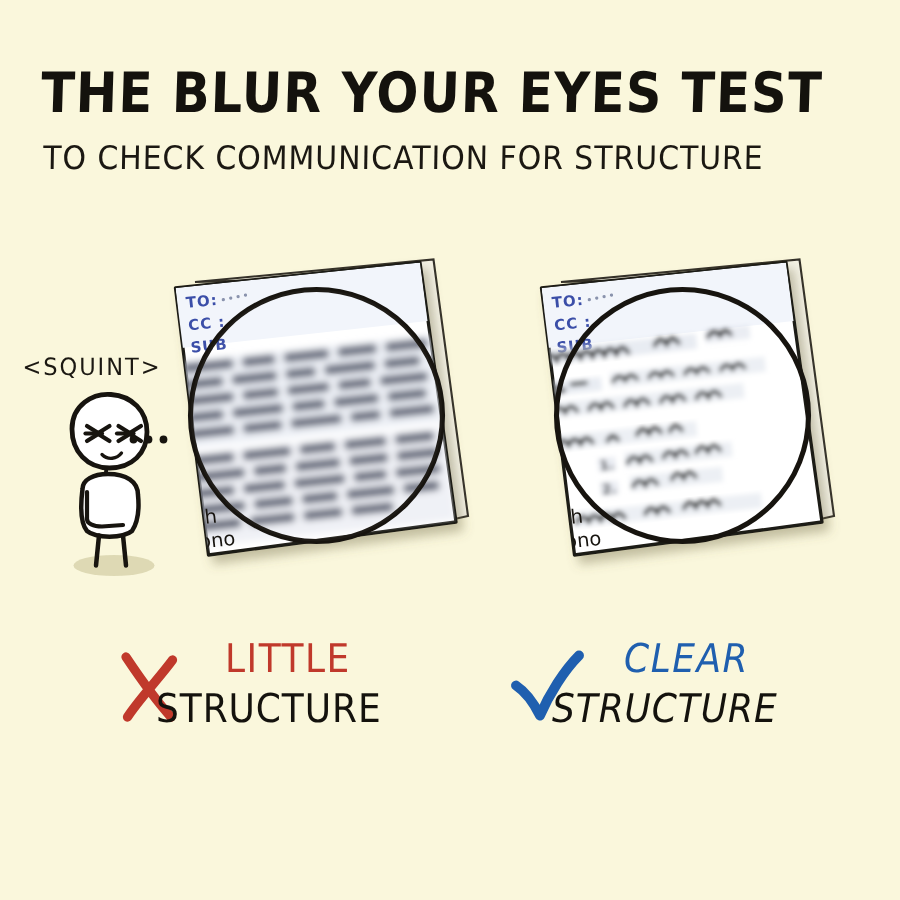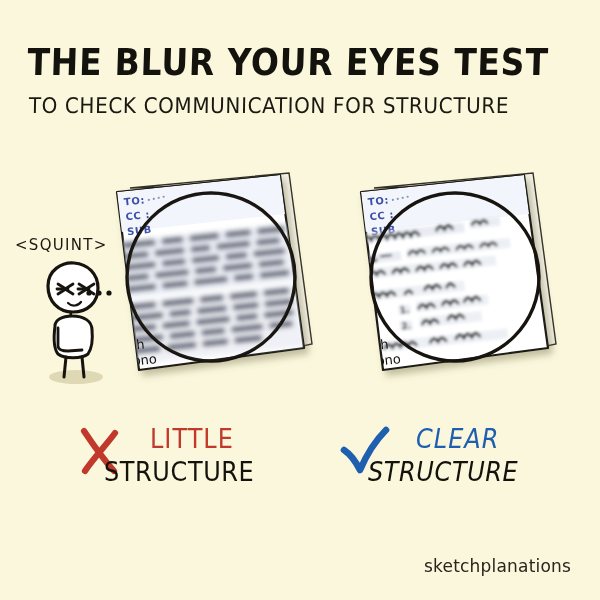--- a/index.html
+++ b/index.html
@@ -66,21 +66,21 @@
     width: 200px;
     height: 215px;
   }
   #doc-left-wrap  { left: 108px; top: 172px; }
   #doc-right-wrap { left: 352px; top: 172px; }
 
   
   .verdict {
     position: absolute;
     display: flex;
-    align-items: flex-start;
+    align-items: flex-end;
   }
   #verdict-left  { left: 76px;  top: 424px; }
   #verdict-right { left: 340px; top: 424px; font-style: italic; }
   .verdict-mark {
     width: 48px;
     height: 52px;
     flex: 0 0 auto;
   }
   .verdict-text {
     margin-left: 8px;
@@ -400,15 +400,14 @@
   <div class="verdict" id="verdict-right">
     <svg class="verdict-mark" viewBox="0 0 48 52">
       <path d="M4 26 C10 30, 16 38, 20 46 C26 32, 36 16, 46 6" stroke="#1f5faf" stroke-width="6.6" stroke-linecap="round" stroke-linejoin="round" fill="none"></path>
     </svg>
     <div class="verdict-text">
       <span class="verdict-word1" id="clear-word">CLEAR</span>
       <span class="verdict-word2">STRUCTURE</span>
     </div>
   </div>
 
-  <div class="watermark">sketchplanations</div>
 
 </div>
 
 </body></html>

